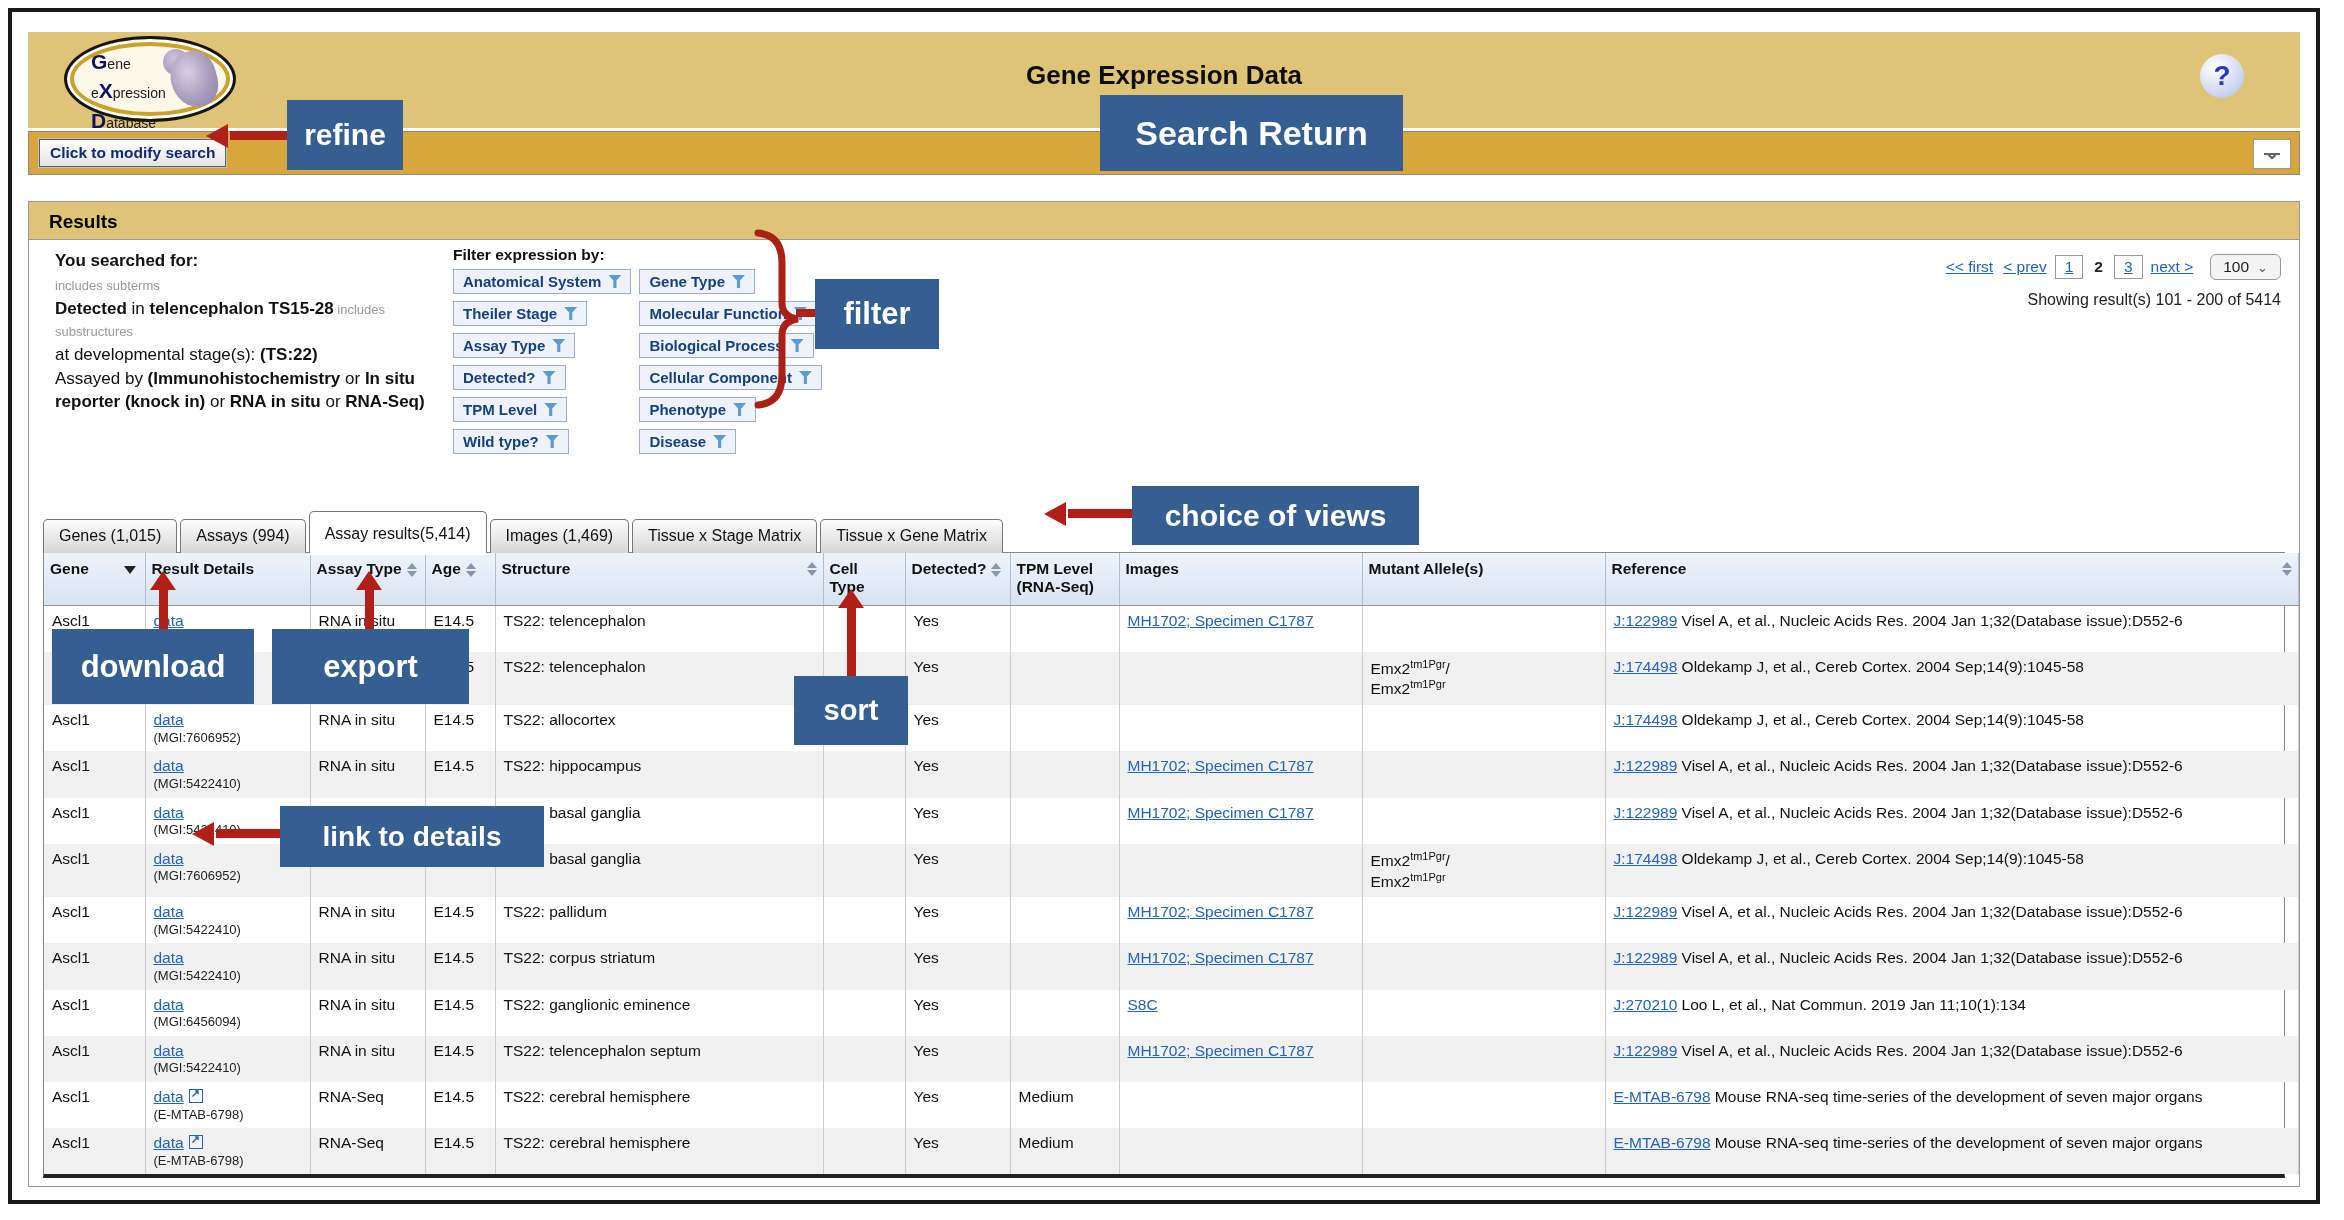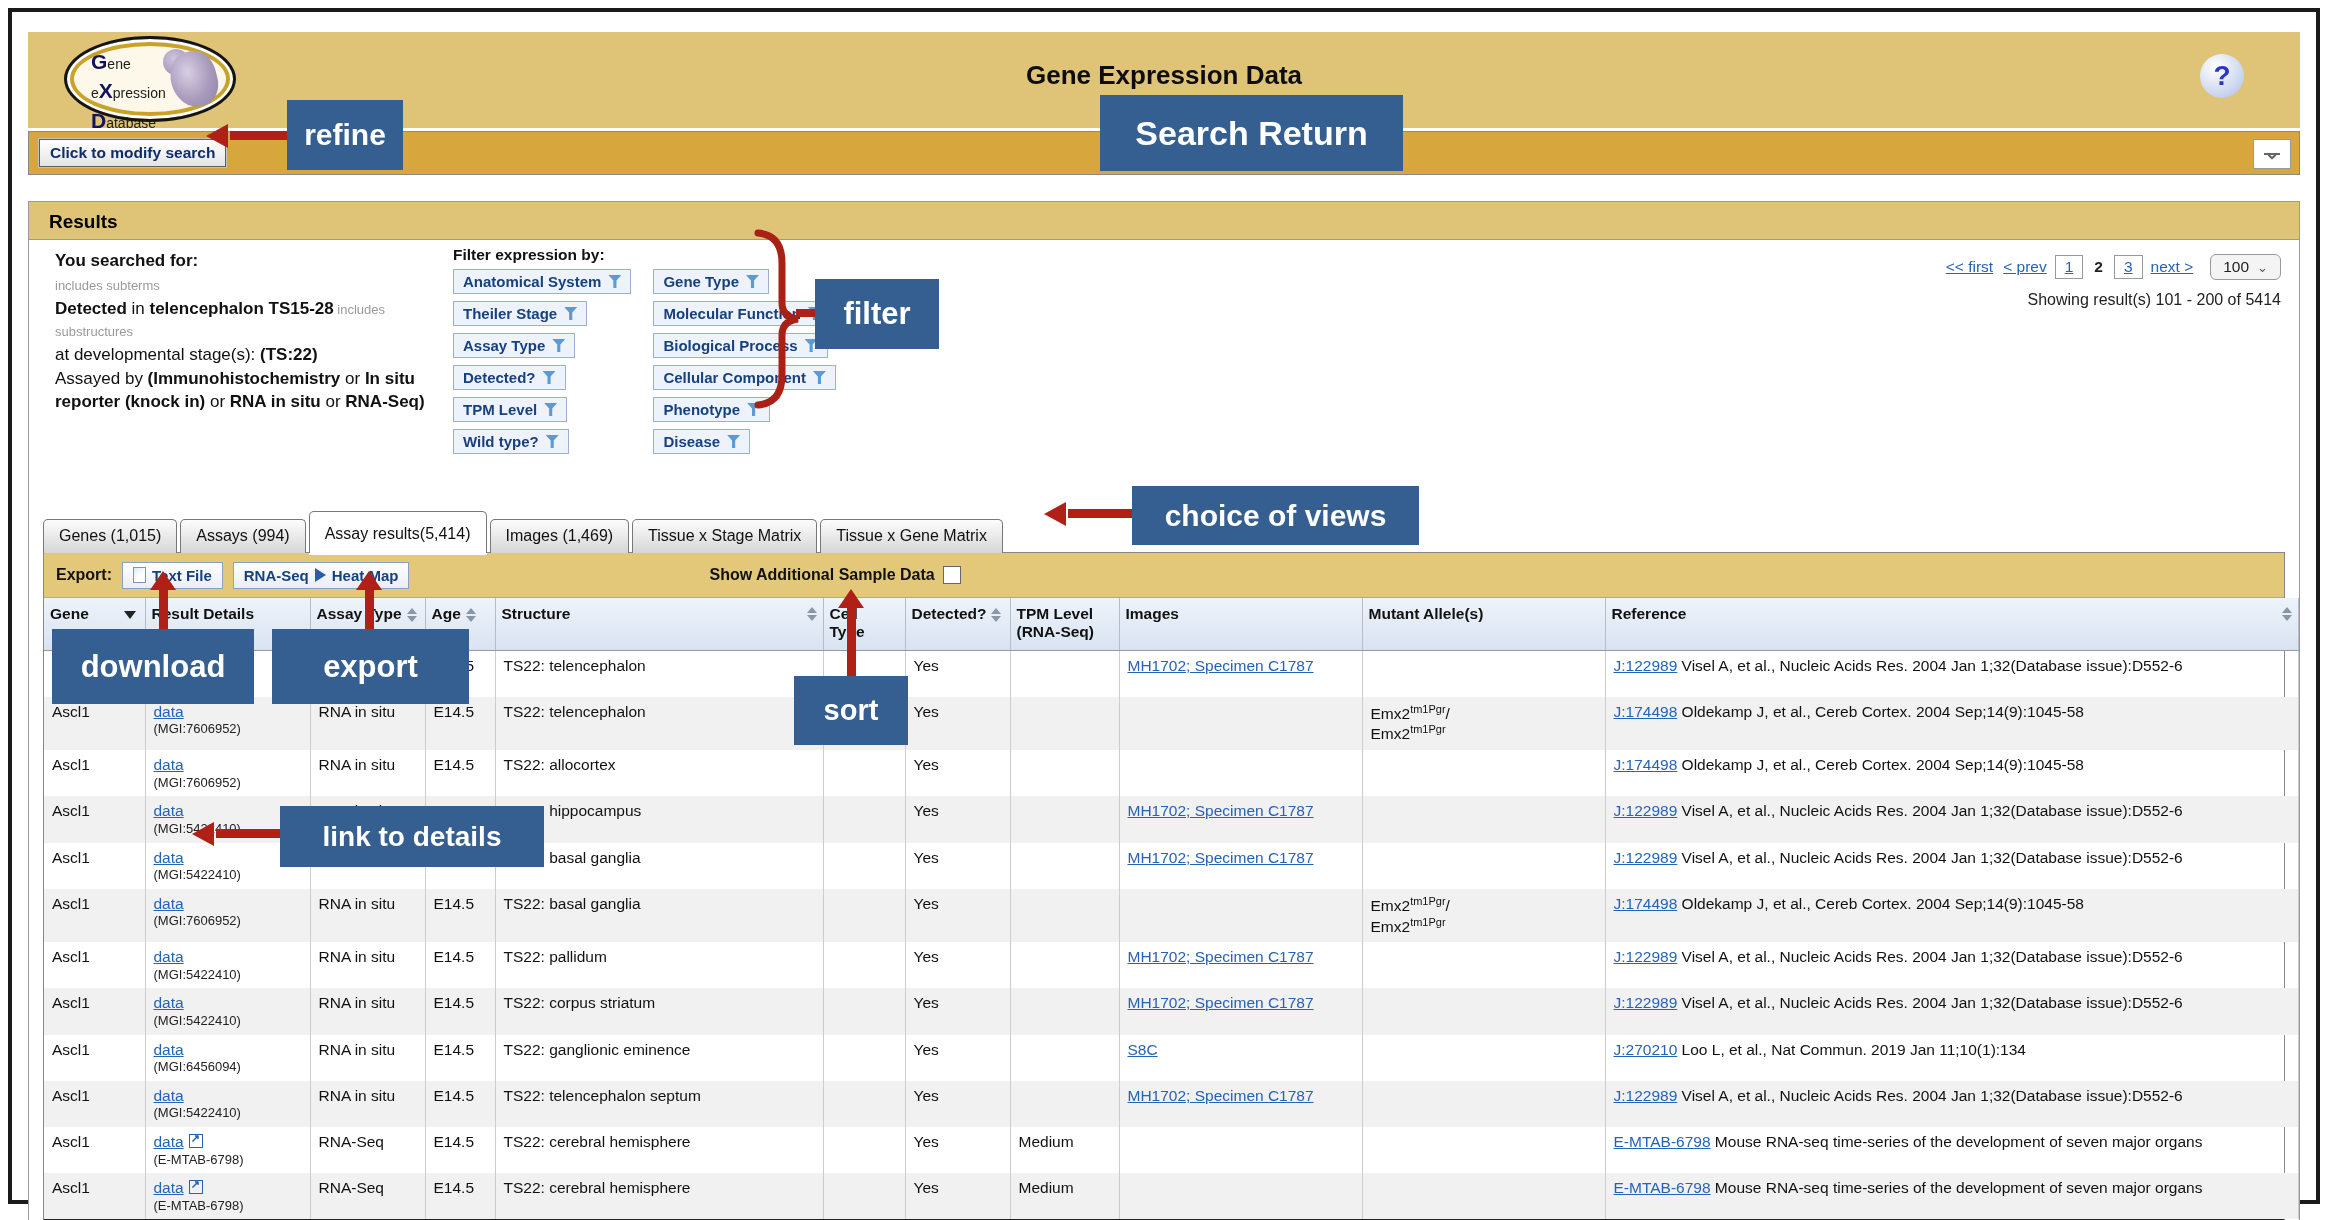--- a/index.html
+++ b/index.html
@@ -32,21 +32,21 @@
   .results{margin-top:26px;border:1px solid #9a9a9a;background:#fff;}
   .results-bar{height:38px;background:#dfc377;border-bottom:1px solid #9a9a9a;font-weight:bold;font-size:19px;
     padding:9px 0 0 20px;box-sizing:border-box;}
   .results-body{position:relative;height:266px;background:#fff;}
   .summary{position:absolute;left:18px;top:10px;width:408px;font-size:17px;line-height:1.3;color:#111;}
   .summary p{margin:0 0 2px 8px;}
   .summary .b{font-weight:bold;}
   .summary .gray{color:#9a9a9a;font-size:13px;}
   .filters{position:absolute;left:424px;top:6px;}
   .flabel{font-weight:bold;font-size:15.5px;margin-bottom:5px;color:#111;}
-  .fcols{display:flex;gap:22px;align-items:center;}
+  .fcols{display:flex;gap:8px;align-items:center;}
   .fcol{display:flex;flex-direction:column;gap:7px;align-items:flex-start;}
   .fbtn{display:flex;align-items:center;background:#eef2fa;border:1px solid #9ab0d0;color:#16407e;
     font-weight:bold;font-size:15px;padding:3px 9px;cursor:pointer;}
   .funnel{width:13px;height:13px;margin-left:7px;background:#5b9bd5;
     clip-path:polygon(0 0,100% 0,62% 42%,62% 100%,38% 100%,38% 42%);}
   .pag{position:absolute;top:14px;right:18px;text-align:right;font-size:15.5px;color:#222;}
   .pag a{color:#2563b5;margin:0 5px;}
   .pagebox{display:inline-block;border:1px solid #999;padding:2px 9px;margin:0 3px;background:#fff;}
   .pagebox a{margin:0;}
   .cur{font-weight:bold;margin:0 8px;}
@@ -195,36 +195,20 @@
       </div>
       <div class="tabs" id="tabs">
           <div class="tab">Genes (1,015)</div>
           <div class="tab">Assays (994)</div>
           <div class="tab active">Assay results(5,414)</div>
           <div class="tab">Images (1,469)</div>
           <div class="tab">Tissue x Stage Matrix</div>
           <div class="tab">Tissue x Gene Matrix</div>
         </div>
       <div class="table-box">
-        <div class="export-bar">
-          <span class="explabel">Export:</span>
-          <button class="expbtn">
-            <span class="doc"></span>
-            <span>Text File</span>
-          </button>
-          <button class="expbtn">
-            <span>RNA-Seq</span>
-            <span class="play"></span>
-            <span>Heat Map</span>
-          </button>
-          <span class="showadd">
-            <span>Show Additional Sample Data</span>
-            <span class="cb"></span>
-          </span>
-        </div>
         <table>
           <colgroup id="cols">
               <col style="width: 101px;">
               <col style="width: 165px;">
               <col style="width: 115px;">
               <col style="width: 70px;">
               <col style="width: 328px;">
               <col style="width: 82px;">
               <col style="width: 105px;">
               <col style="width: 109px;">

